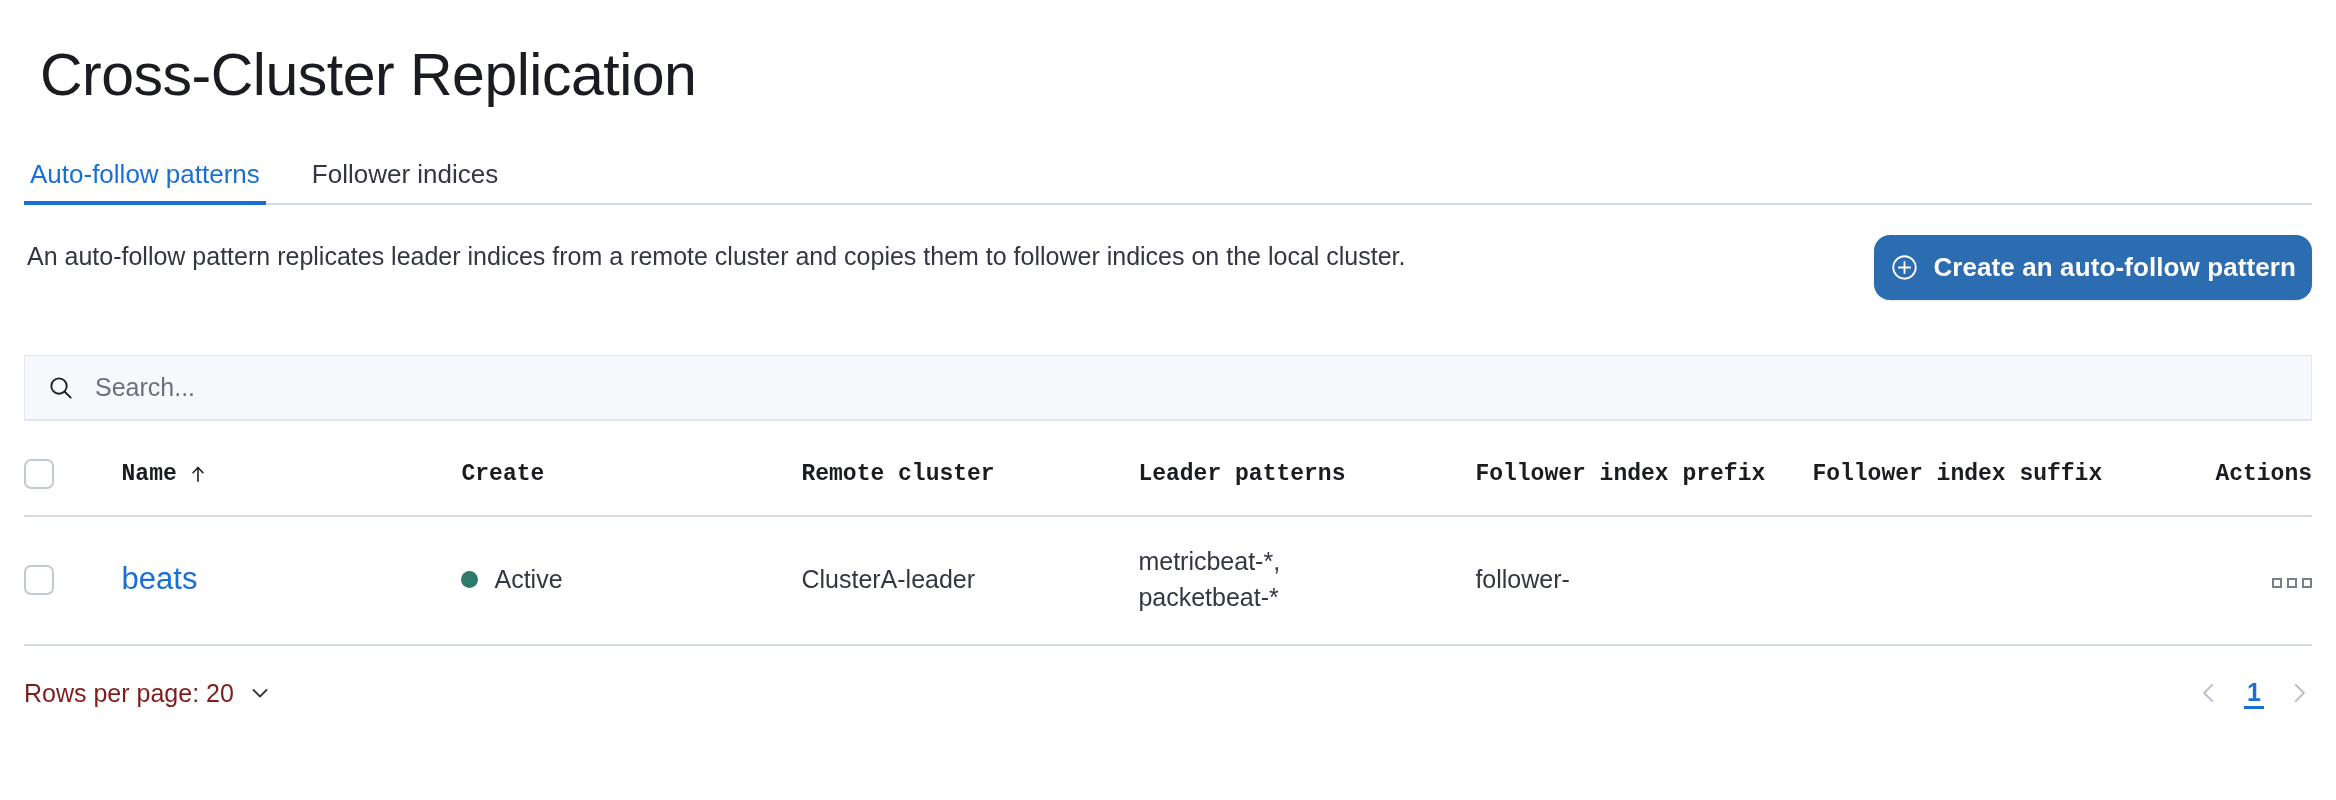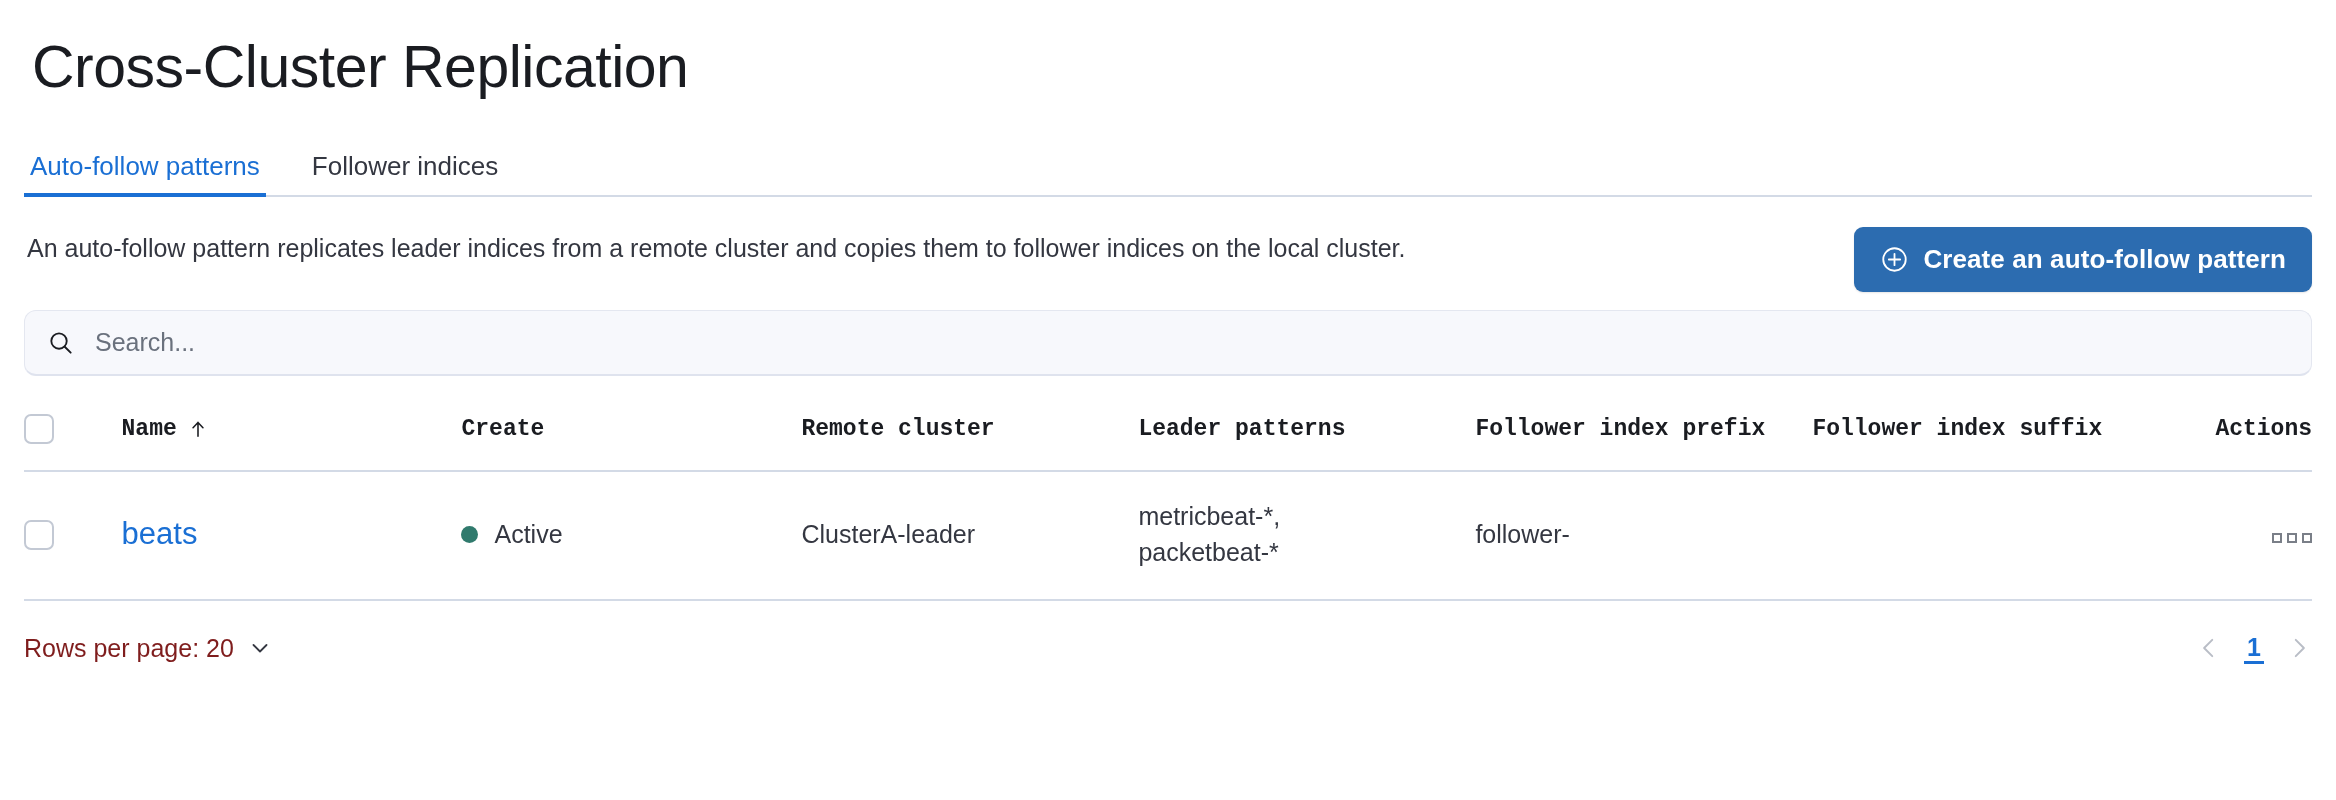--- a/index.html
+++ b/index.html
@@ -22,21 +22,21 @@
     overflow: hidden;
   }
 
   
   .page-title {
     font-size: 59px;
     line-height: 1;
     font-weight: 400;
     letter-spacing: -0.5px;
     color: #1a1c21;
-    margin: 8px;
+    margin: 16px;
     padding-top: 30px;
   }
 
   
   .tabs {
     position: relative;
     display: flex;
     align-items: flex-end;
     gap: 40px;
     margin-top: 42px;
@@ -91,48 +91,48 @@
     margin: 3px;
   }
   .create-btn {
     flex: none;
     display: inline-flex;
     align-items: center;
     gap: 14px;
     background: #2c6cb0;
     color: #ffffff;
     border: none;
-    border-radius: 9px;
-    padding: 17px 26px;
+    border-radius: 16px;
+    padding: 17px 16px;
     font-size: 26px;
     font-family: "Liberation Sans", sans-serif;
     font-weight: 600;
     letter-spacing: 0.1px;
     cursor: pointer;
     white-space: nowrap;
     box-shadow: 0 1px 2px rgba(0,0,0,0.10);
   }
   .plus-circle-icon {
     width: 29px;
     height: 29px;
     flex: none;
     display: block;
   }
 
   
   .search-wrap {
-    margin-top: 18px;
+    margin-top: 55px;
     display: flex;
     align-items: center;
     gap: 18px;
     height: 66px;
     background: #f7f8fc;
     border: 1px solid #e4e7f0;
     border-bottom: 2px solid #dfe3ee;
-    border-radius: 12px;
+    border-radius: 0;
     padding: 0 22px;
   }
   .search-icon {
     width: 28px;
     height: 28px;
     flex: none;
     display: block;
   }
   .search-input {
     flex: 1;

